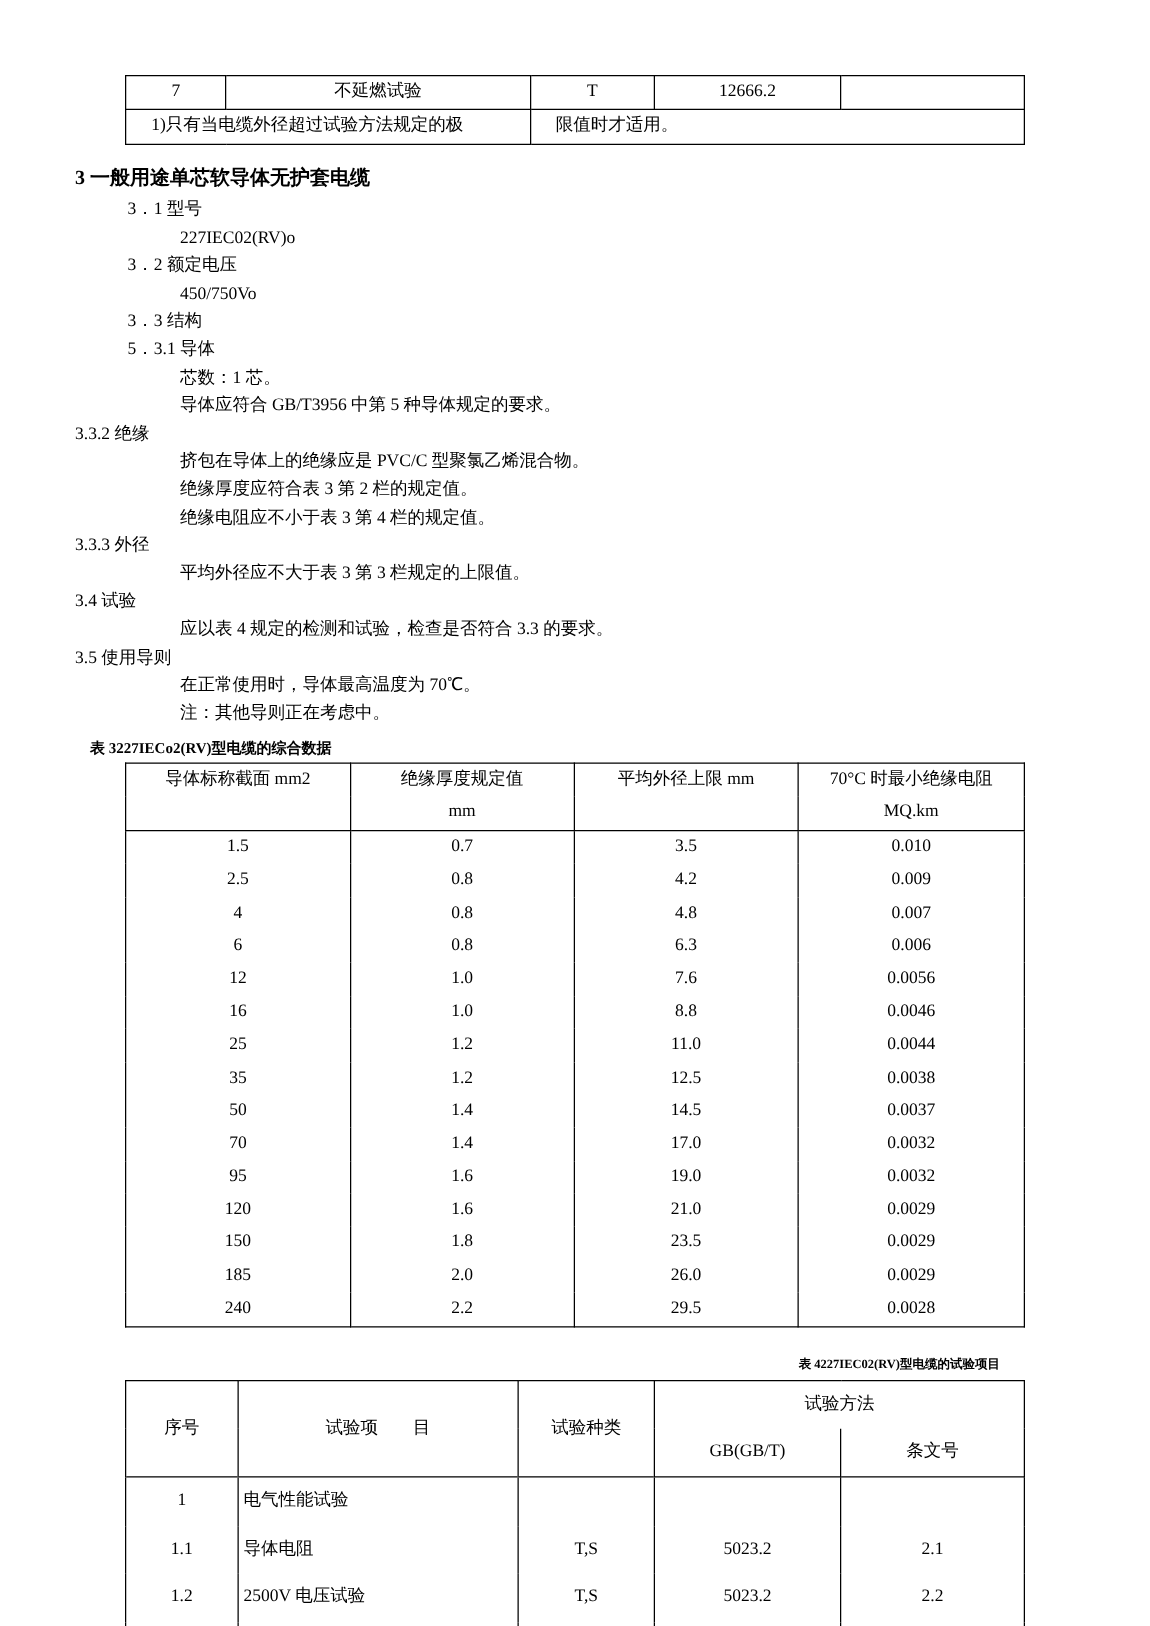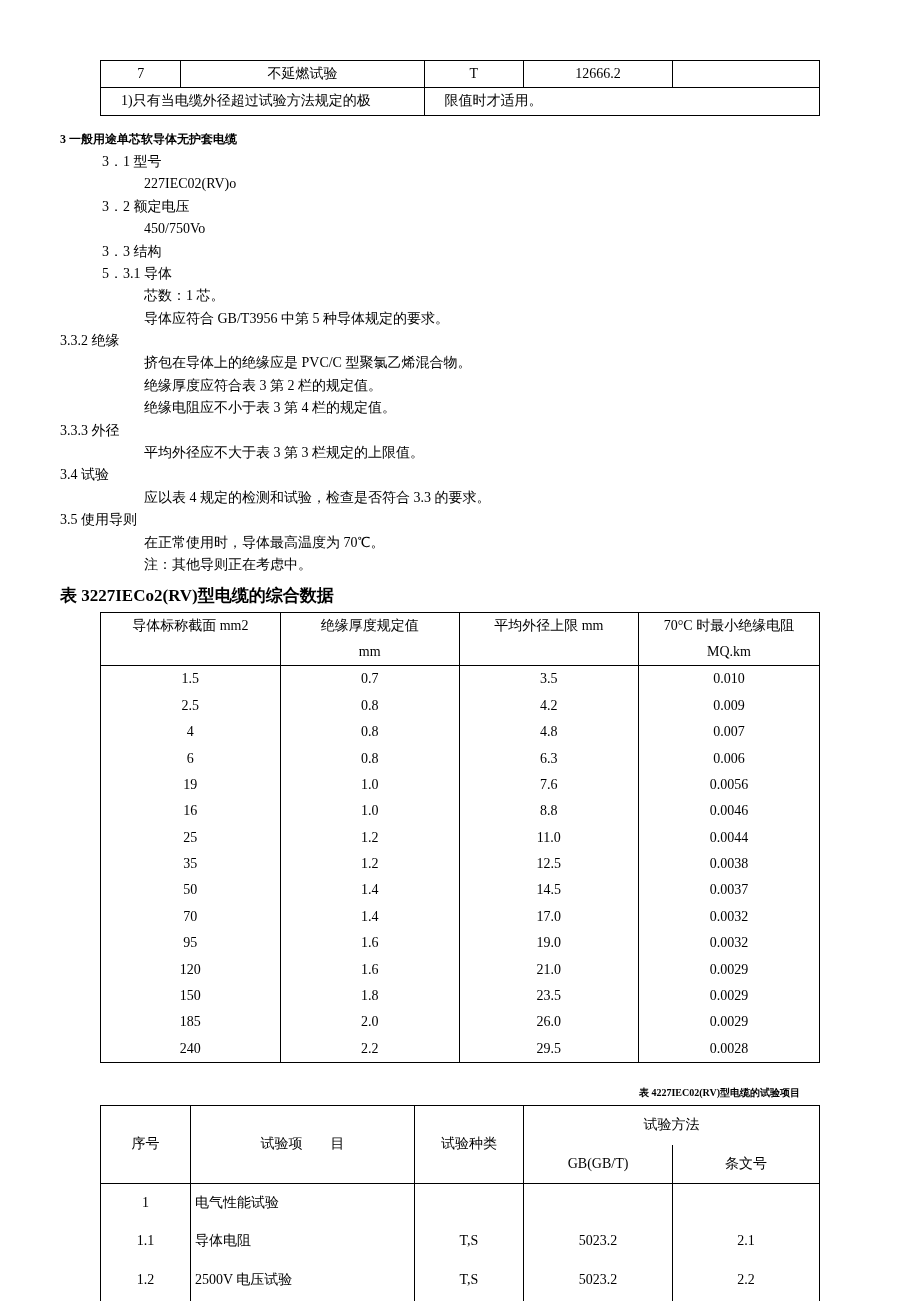--- a/index.html
+++ b/index.html
@@ -20,32 +20,32 @@
   td, th {
     border: 1px solid #000;
     padding: 2px 6px;
     text-align: center;
     font-weight: normal;
   }
   .table1 { width: 720px; margin-bottom: 14px; }
   .table1 td { font-size: 14px; }
   .table1 .note-td { text-align: left; padding-left: 20px; }
 
-  .h-bold { font-weight: bold; font-size: 12px; margin: 4px 0 2px 0; }
+  .h-bold { font-weight: bold; font-size: 16px; margin: 4px 0 2px 0; }
   .body-line { margin: 0 0 0 42px; }
   .body-sub { margin: 0 0 0 84px; }
 
   .table3 { width: 720px; }
   .table3 .header-sub td { border-top: none; }
   .table3 tr.data td { border-left: 1px solid #000; border-right: 1px solid #000; border-top: none; border-bottom: none; padding: 2px 6px; }
   .table3 tr.data.first td { border-top: 1px solid #000; }
   .table3 tr.data.last td { border-bottom: 1px solid #000; }
 
   .caption-right { font-weight: bold; text-align: right; margin: 22px 60px 4px 0; font-size: 10px; }
-  .caption-left { font-weight: bold; margin: 6px 0 2px 0; font-size: 17px; }
+  .caption-left { font-weight: bold; margin: 6px 0 2px 12px; font-size: 12px; }
 
   .table4 { width: 720px; }
   .table4 td, .table4 th { padding: 8px 6px; }
   .table4 .r1 td { border-bottom: none; }
   .table4 .r2 td { border-top: none; }
   .table4 tr.data td { border-top: none; border-bottom: none; }
   .table4 tr.data.first td { border-top: 1px solid #000; }
   .table4 tr.data.last td { border-bottom: 1px solid #000; }
   .table4 .left { text-align: left; padding-left: 4px; }
 </style>
@@ -131,21 +131,21 @@
         <td>4.8</td>
         <td>0.007</td>
       </tr>
       <tr class="data">
         <td>6</td>
         <td>0.8</td>
         <td>6.3</td>
         <td>0.006</td>
       </tr>
       <tr class="data">
-        <td>19</td>
+        <td>12</td>
         <td>1.0</td>
         <td>7.6</td>
         <td>0.0056</td>
       </tr>
       <tr class="data">
         <td>16</td>
         <td>1.0</td>
         <td>8.8</td>
         <td>0.0046</td>
       </tr>

